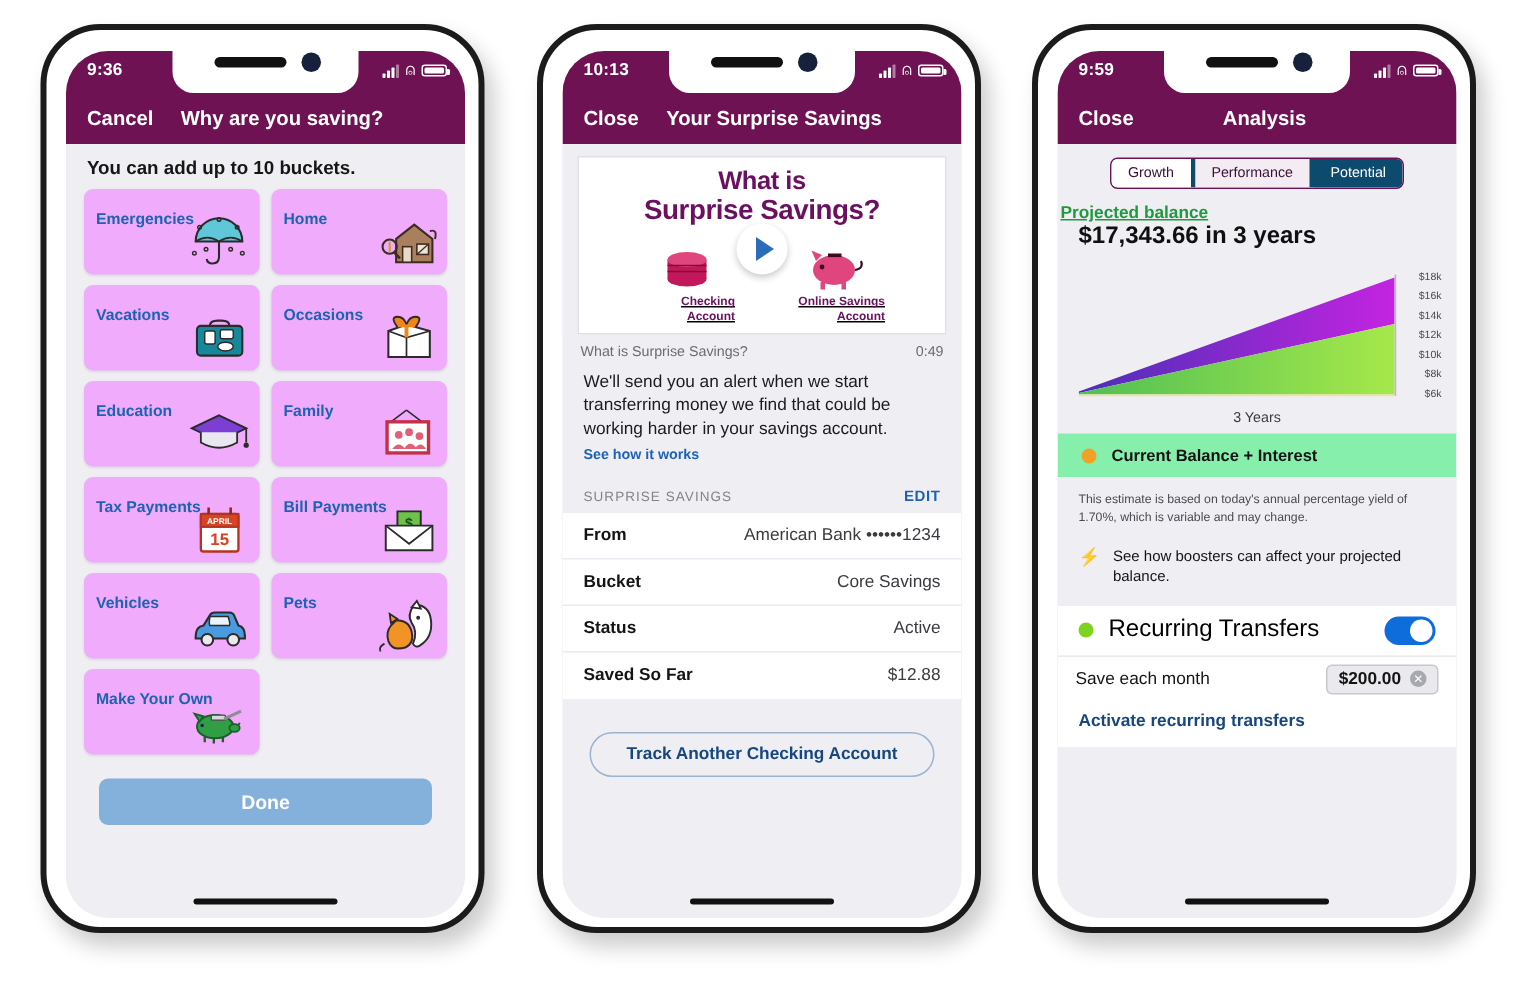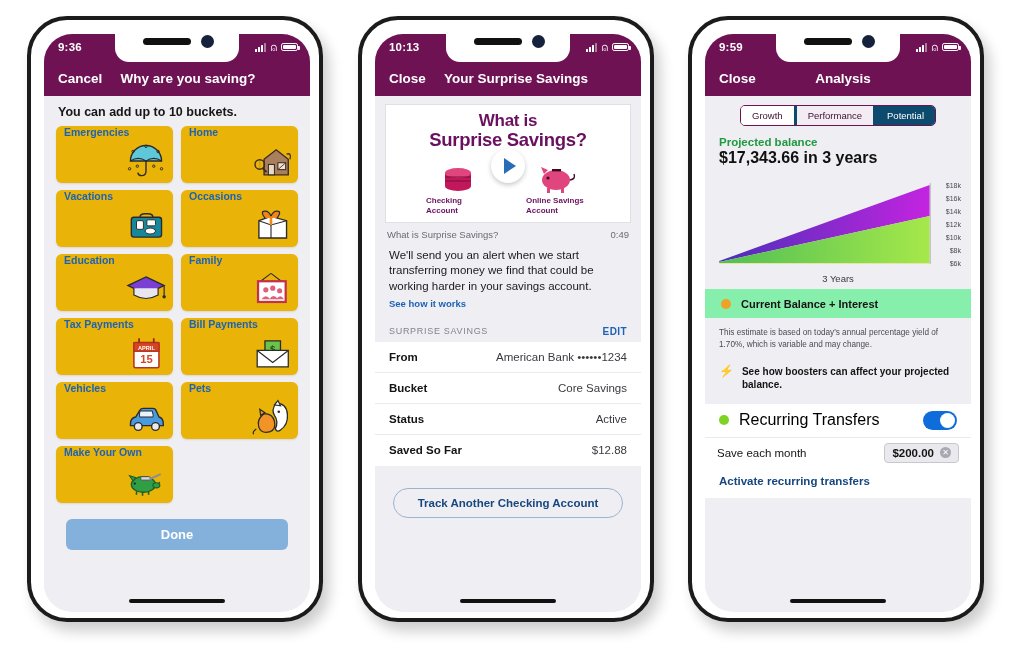--- a/index.html
+++ b/index.html
@@ -72,44 +72,44 @@
 
   .body { flex: 1 1 auto; overflow: hidden; position: relative; background: #efeef3; }
 
   .homebar { height: 22px; background: transparent; display:flex; align-items:center; justify-content:center; flex:0 0 auto;}
   .homebar span { display:block; width: 96px; height: 4px; background:#111; border-radius: 3px; }
 
   
   .s1-sub { font-size: 12.5px; font-weight: 700; color: #161616; padding: 9px 14px 7px; }
   .bucket-grid { display: grid; grid-template-columns: 1fr 1fr; gap: 7px 8px; padding: 0 12px; }
   .bucket {
-    background: #eab308; border-radius: 6px; height: 57px;
+    background: #f0abfc; border-radius: 6px; height: 57px;
     box-shadow: 0 1px 2px rgba(0,0,0,0.10);
-    position: relative; padding: 0 8px; overflow:hidden;
+    position: relative; padding: 14px 8px; overflow:hidden;
   }
   .bucket .lbl { font-size: 10.5px; font-weight: 700; color: #1c63b6; position: relative; z-index: 2;}
   .bucket .ico { position: absolute; right: 6px; bottom: 3px; width: 42px; height: 38px; }
   .bucket .ico svg { width: 100%; height: 100%; display:block; }
   .done-wrap { padding: 16px 22px 0; }
   .done-btn {
     width: 100%; height: 31px; border-radius: 6px; border: none;
     background: #84b0dc; color: #fff; font-size: 13px; font-weight: 600;
     font-family: "Liberation Sans", sans-serif; cursor: pointer;
   }
 
   
   .vid-wrap { background: #efeef3; padding: 8px 10px 0; }
   .vid {
     background: #fff; border: 1px solid #e0dfe5; height: 119px;
     position: relative; display:flex; flex-direction:column; align-items:center; justify-content:center;
   }
   .vid h3 { color:#6b1060; font-size: 17px; font-weight: 800; line-height: 1.06; text-align:center; letter-spacing:-.3px;}
   .vid h3 .l2 { font-size: 18.5px; }
   .vid-row { display:flex; align-items:flex-end; gap: 36px; margin-top: 4px; }
-  .vid-item { text-align: left; width: 64px; }
+  .vid-item { text-align: right; width: 64px; text-decoration: underline; }
   .vid-item .g { height: 40px; display:flex; align-items:flex-end; justify-content:center; }
   .vid-item .g svg { display:block; }
   .vid-item .cap { color:#6b1060; font-size: 8px; font-weight: 800; line-height: 1.15; margin-top: 2px;}
   .play {
     position:absolute; left:50%; top: 52%; transform: translate(-50%,-50%);
     width: 34px; height: 34px; border-radius: 50%; background:#fff;
     box-shadow: 0 2px 5px rgba(0,0,0,.22); display:flex; align-items:center; justify-content:center;
     cursor:pointer;
   }
   .play .tri { width:0;height:0; border-left: 12px solid #2b6cb8; border-top: 8px solid transparent; border-bottom: 8px solid transparent; margin-left: 3px;}
@@ -131,37 +131,37 @@
     border: 1px solid #9bb4cf; color:#16477f; font-size: 11.5px; font-weight: 700;
     font-family:"Liberation Sans", sans-serif; cursor:pointer;
   }
 
   
   .seg-wrap { display:flex; justify-content:center; padding: 9px 0 4px; }
   .seg { display:flex; border: 1px solid #6e1254; border-radius: 5px; overflow:hidden; }
   .seg div { font-size: 9.5px; padding: 4px 11px; color:#3a1036; background:#fff; border-right:3px solid #0c4a6e; cursor:pointer; white-space:nowrap;}
   .seg div:nth-child(2){ background:#f3ecf3; }
   .seg div:last-child { border-right:none; background:#0c4a6e; color:#fff; }
-  .proj-lbl { color:#1f9a3f; font-size: 11.5px; font-weight: 700; padding: 6px 14px 0; }
+  .proj-lbl { color:#1f9a3f; font-size: 11.5px; font-weight: 700; padding: 6px 2px 0; text-decoration: underline; }
   .proj-amt { font-size: 16px; font-weight: 700; color:#101010; padding: 1px 14px 4px; }
   .proj-note { font-size: 8.5px; color:#303036; line-height: 1.42; padding: 0 14px 6px; font-weight:600;}
 
   .chartbox { position: relative; margin: 2px 8px 0; height: 116px; }
   .chartbox svg { display:block; width: 100%; height: 98px; }
   .ylabels { position:absolute; right: 2px; top: 0; height: 98px; width: 26px; }
   .ylabels span { position:absolute; right:0; font-size: 7px; color:#4a4a52; transform: translateY(-50%); }
   .xlabel { text-align:center; font-size: 9.5px; color:#3a3a40; margin-top: 2px; }
 
   .legend { display:flex; align-items:center; gap: 10px; padding: 9px 16px 8px; background:#86efac; }
   .legend .dot { width: 10px; height: 10px; border-radius:50%; }
   .legend .txt { font-size: 11px; font-weight: 700; color:#141414; }
   .disclaim { background:#efeef3; padding: 9px 14px 10px; font-size: 8.2px; color:#4a4a52; line-height: 1.45; }
   .booster { background:#efeef3; display:flex; gap: 8px; align-items:flex-start; padding: 4px 14px 12px; }
   .booster .bolt { color:#1c63b6; font-size: 12px; line-height: 1.1; }
-  .booster .bt { font-size: 10px; font-weight: 700; color:#141414; line-height: 1.35; }
+  .booster .bt { font-size: 10px; font-weight: 400; color:#141414; line-height: 1.35; }
   .rt-row { background:#fff; display:flex; align-items:center; justify-content:space-between; padding: 7px 14px; }
   .rt-left { display:flex; align-items:center; gap:10px;}
   .toggle { width: 34px; height: 19px; border-radius: 11px; background:#0f6ddb; position:relative; cursor:pointer; }
   .toggle i { position:absolute; right:2px; top:2px; width:15px; height:15px; border-radius:50%; background:#fff; }
   .save-row { background:#fff; display:flex; align-items:center; justify-content:space-between; padding: 5px 12px 7px; border-top:1px solid #eceaf0;}
   .save-row .k { font-size:11.5px; color:#141414; }
   .amt-field { background:#e9e9ee; border:1px solid #c7c7ce; border-radius:4px; padding: 3px 7px;
                display:flex; align-items:center; gap:6px; cursor:text; }
   .amt-field .val { font-size: 11.5px; font-weight:700; color:#141414; }
   .amt-field .clr { width:11px;height:11px;border-radius:50%;background:#a8a8b0;color:#fff;font-size:8px;

